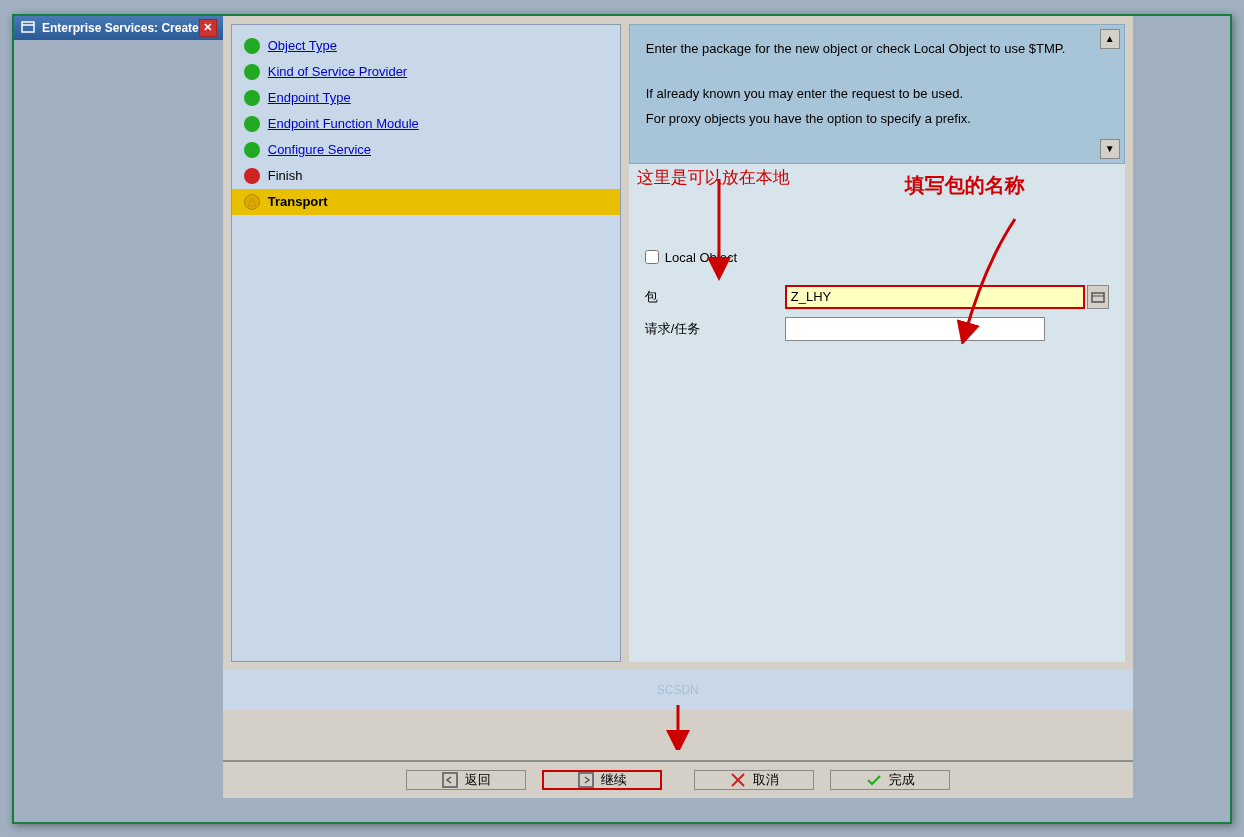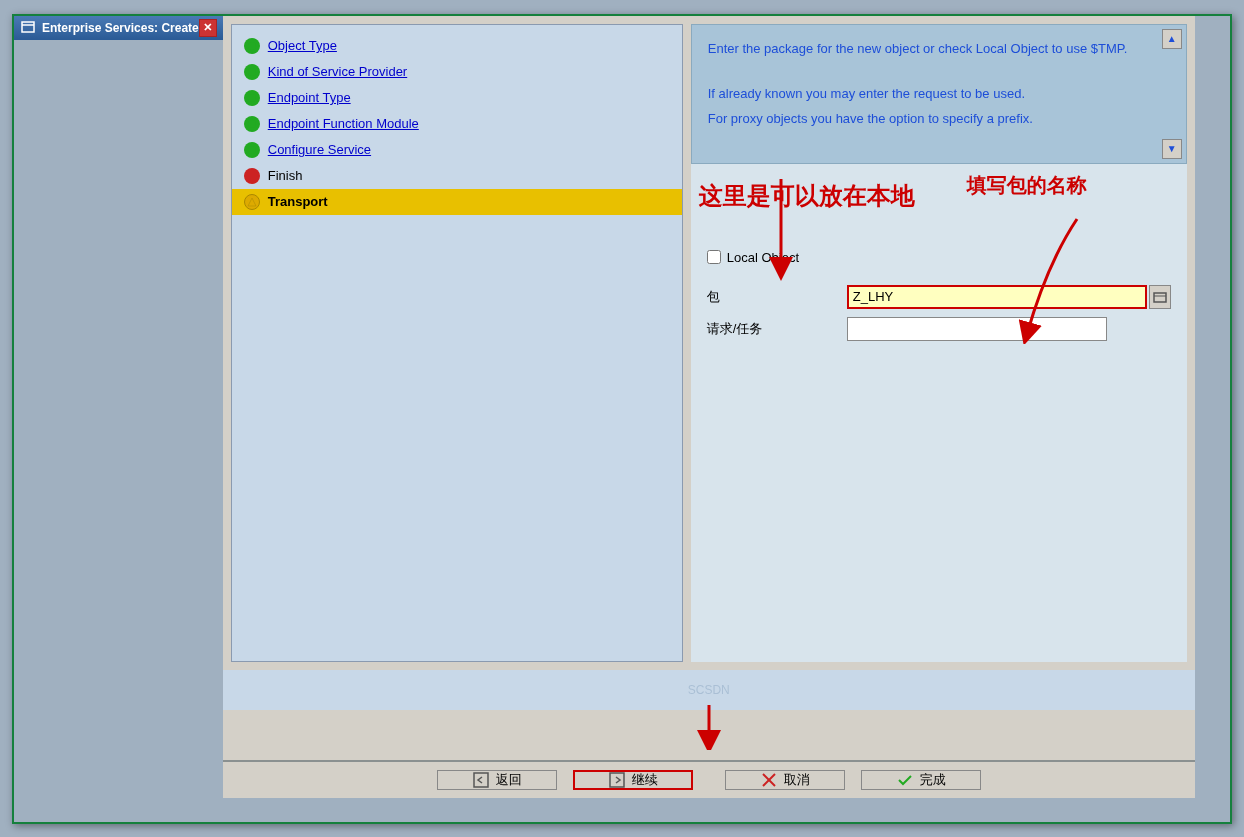--- a/index.html
+++ b/index.html
@@ -63,21 +63,21 @@
     
     .content-area {
       display: flex;
       flex: 1;
       padding: 8px;
       gap: 8px;
     }
 
     
     .wizard-steps {
-      width: 452px;
+      width: 390px;
       background: #c8d8e8;
       border: 1px solid #8a9ab0;
       padding: 8px 0;
       display: flex;
       flex-direction: column;
     }
     .wizard-step {
       display: flex;
       align-items: center;
       padding: 5px 12px;
@@ -121,21 +121,21 @@
       flex-direction: column;
       gap: 0;
     }
 
     
     .info-box {
       background: #a8c4d8;
       border: 1px solid #8aaabf;
       padding: 14px 16px;
       font-size: 13px;
-      color: #1d4ed8;
+      color: #000000;
       line-height: 1.6;
       position: relative;
     }
     .info-box p { margin-bottom: 4px; }
     .scroll-arrow {
       width: 20px;
       height: 20px;
       background: #d4d0c8;
       border: 1px solid #888;
       display: flex;
@@ -370,21 +370,21 @@
             <div style="position:absolute; right:4px; top:4px;">
               <div class="scroll-arrow">▲</div>
             </div>
             <div style="position:absolute; right:4px; bottom:4px;">
               <div class="scroll-arrow">▼</div>
             </div>
           </div>
 
           <div class="form-area" style="position:relative; flex:1;">
 
-            <div style="position:absolute; top:16px; left:8px; color:#cc0000; font-size:24px; font-weight:bold; pointer-events:none;">这里是可以放在本地</div>
+            <div style="position:absolute; top:2px; left:8px; color:#cc0000; font-size:17px; font-weight:normal; pointer-events:none;">这里是可以放在本地</div>
 
             <svg style="position:absolute; top:10px; left:60px; pointer-events:none;" width="60" height="110">
               <defs>
                 <marker id="arrowhead1" markerWidth="8" markerHeight="8" refX="4" refY="4" orient="auto">
                   <polygon points="0 0, 8 4, 0 8" fill="#cc0000"></polygon>
                 </marker>
               </defs>
               <line x1="30" y1="5" x2="30" y2="95" stroke="#cc0000" stroke-width="3" marker-end="url(#arrowhead1)"></line>
             </svg>
 

